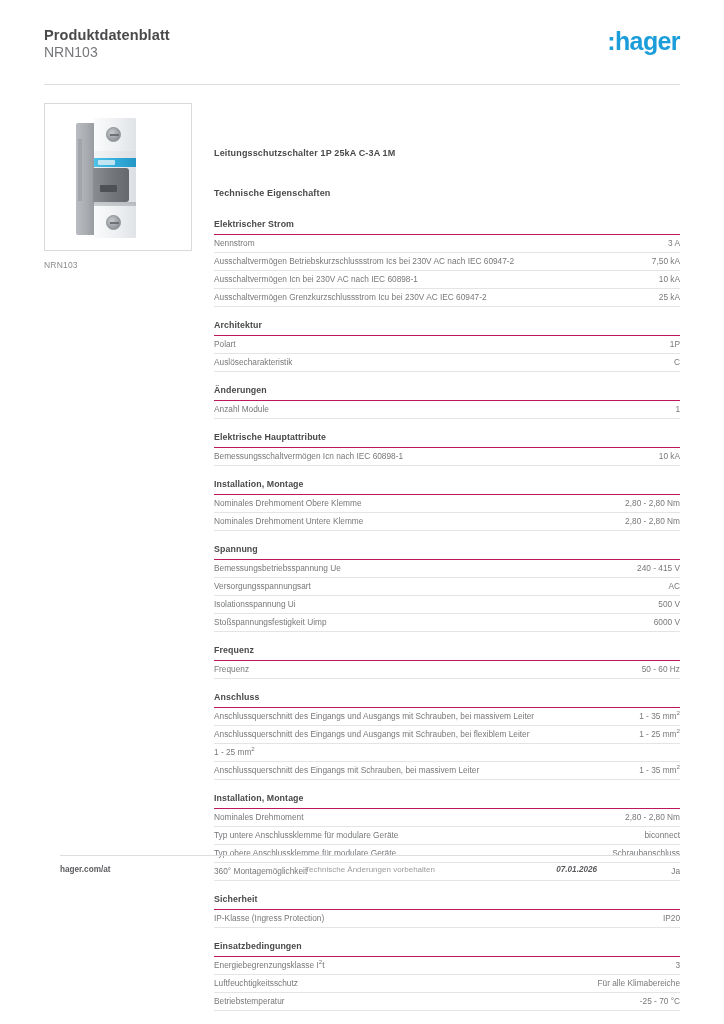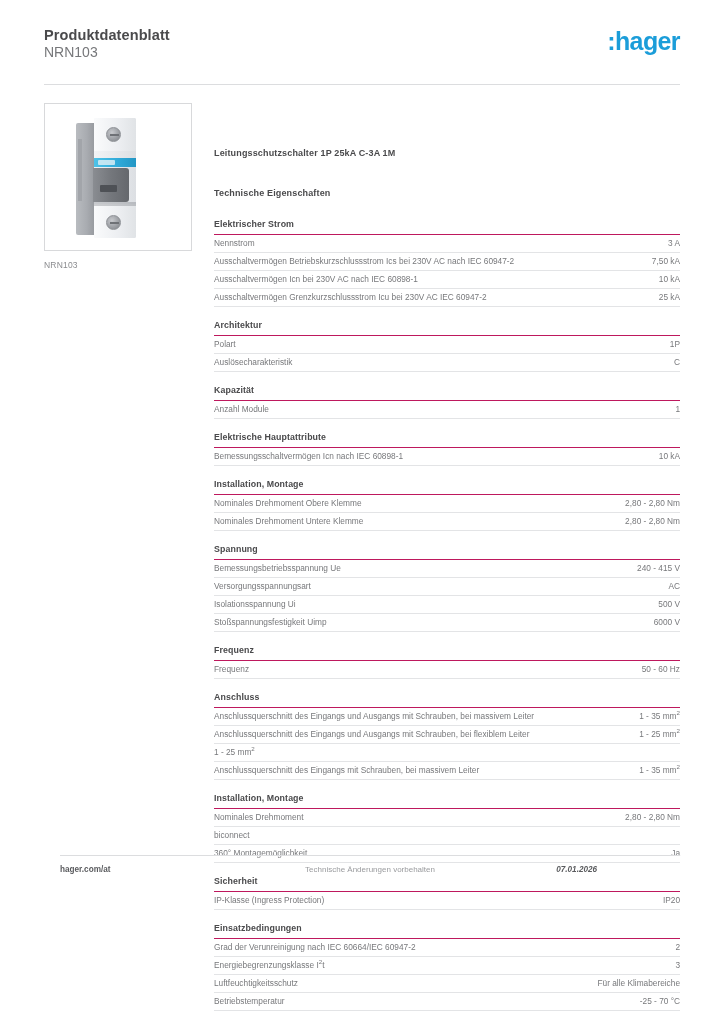--- a/index.html
+++ b/index.html
@@ -315,21 +315,21 @@
             <div class="spec-row">
               <div class="spec-label">Polart</div>
               <div class="spec-value">1P</div>
             </div>
             <div class="spec-row">
               <div class="spec-label">Auslösecharakteristik</div>
               <div class="spec-value">C</div>
             </div>
           </div>
           <div class="spec-section">
-            <div class="section-title">Kapazität</div>
+            <div class="section-title">Änderungen</div>
             <div class="spec-row">
               <div class="spec-label">Anzahl Module</div>
               <div class="spec-value">1</div>
             </div>
           </div>
           <div class="spec-section">
             <div class="section-title">Elektrische Hauptattribute</div>
             <div class="spec-row">
               <div class="spec-label">Bemessungsschaltvermögen Icn nach IEC 60898-1</div>
               <div class="spec-value">10 kA</div>
@@ -390,40 +390,41 @@
               <div class="spec-value">1 - 35 mm<sup>2</sup></div>
             </div>
           </div>
           <div class="spec-section">
             <div class="section-title">Installation, Montage</div>
             <div class="spec-row">
               <div class="spec-label">Nominales Drehmoment</div>
               <div class="spec-value">2,80 - 2,80 Nm</div>
             </div>
             <div class="spec-row">
+              <div class="spec-label">Typ untere Anschlussklemme für modulare Geräte</div>
               <div class="spec-value">biconnect</div>
+            </div>
+            <div class="spec-row">
+              <div class="spec-label">Typ obere Anschlussklemme für modulare Geräte</div>
+              <div class="spec-value">Schraubanschluss</div>
             </div>
             <div class="spec-row">
               <div class="spec-label">360° Montagemöglichkeit</div>
               <div class="spec-value">Ja</div>
             </div>
           </div>
           <div class="spec-section">
             <div class="section-title">Sicherheit</div>
             <div class="spec-row">
               <div class="spec-label">IP-Klasse (Ingress Protection)</div>
               <div class="spec-value">IP20</div>
             </div>
           </div>
           <div class="spec-section">
             <div class="section-title">Einsatzbedingungen</div>
-            <div class="spec-row">
-              <div class="spec-label">Grad der Verunreinigung nach IEC 60664/IEC 60947-2</div>
-              <div class="spec-value">2</div>
-            </div>
             <div class="spec-row">
               <div class="spec-label">Energiebegrenzungsklasse I<sup>2</sup>t</div>
               <div class="spec-value">3</div>
             </div>
             <div class="spec-row">
               <div class="spec-label">Luftfeuchtigkeitsschutz</div>
               <div class="spec-value">Für alle Klimabereiche</div>
             </div>
             <div class="spec-row">
               <div class="spec-label">Betriebstemperatur</div>

